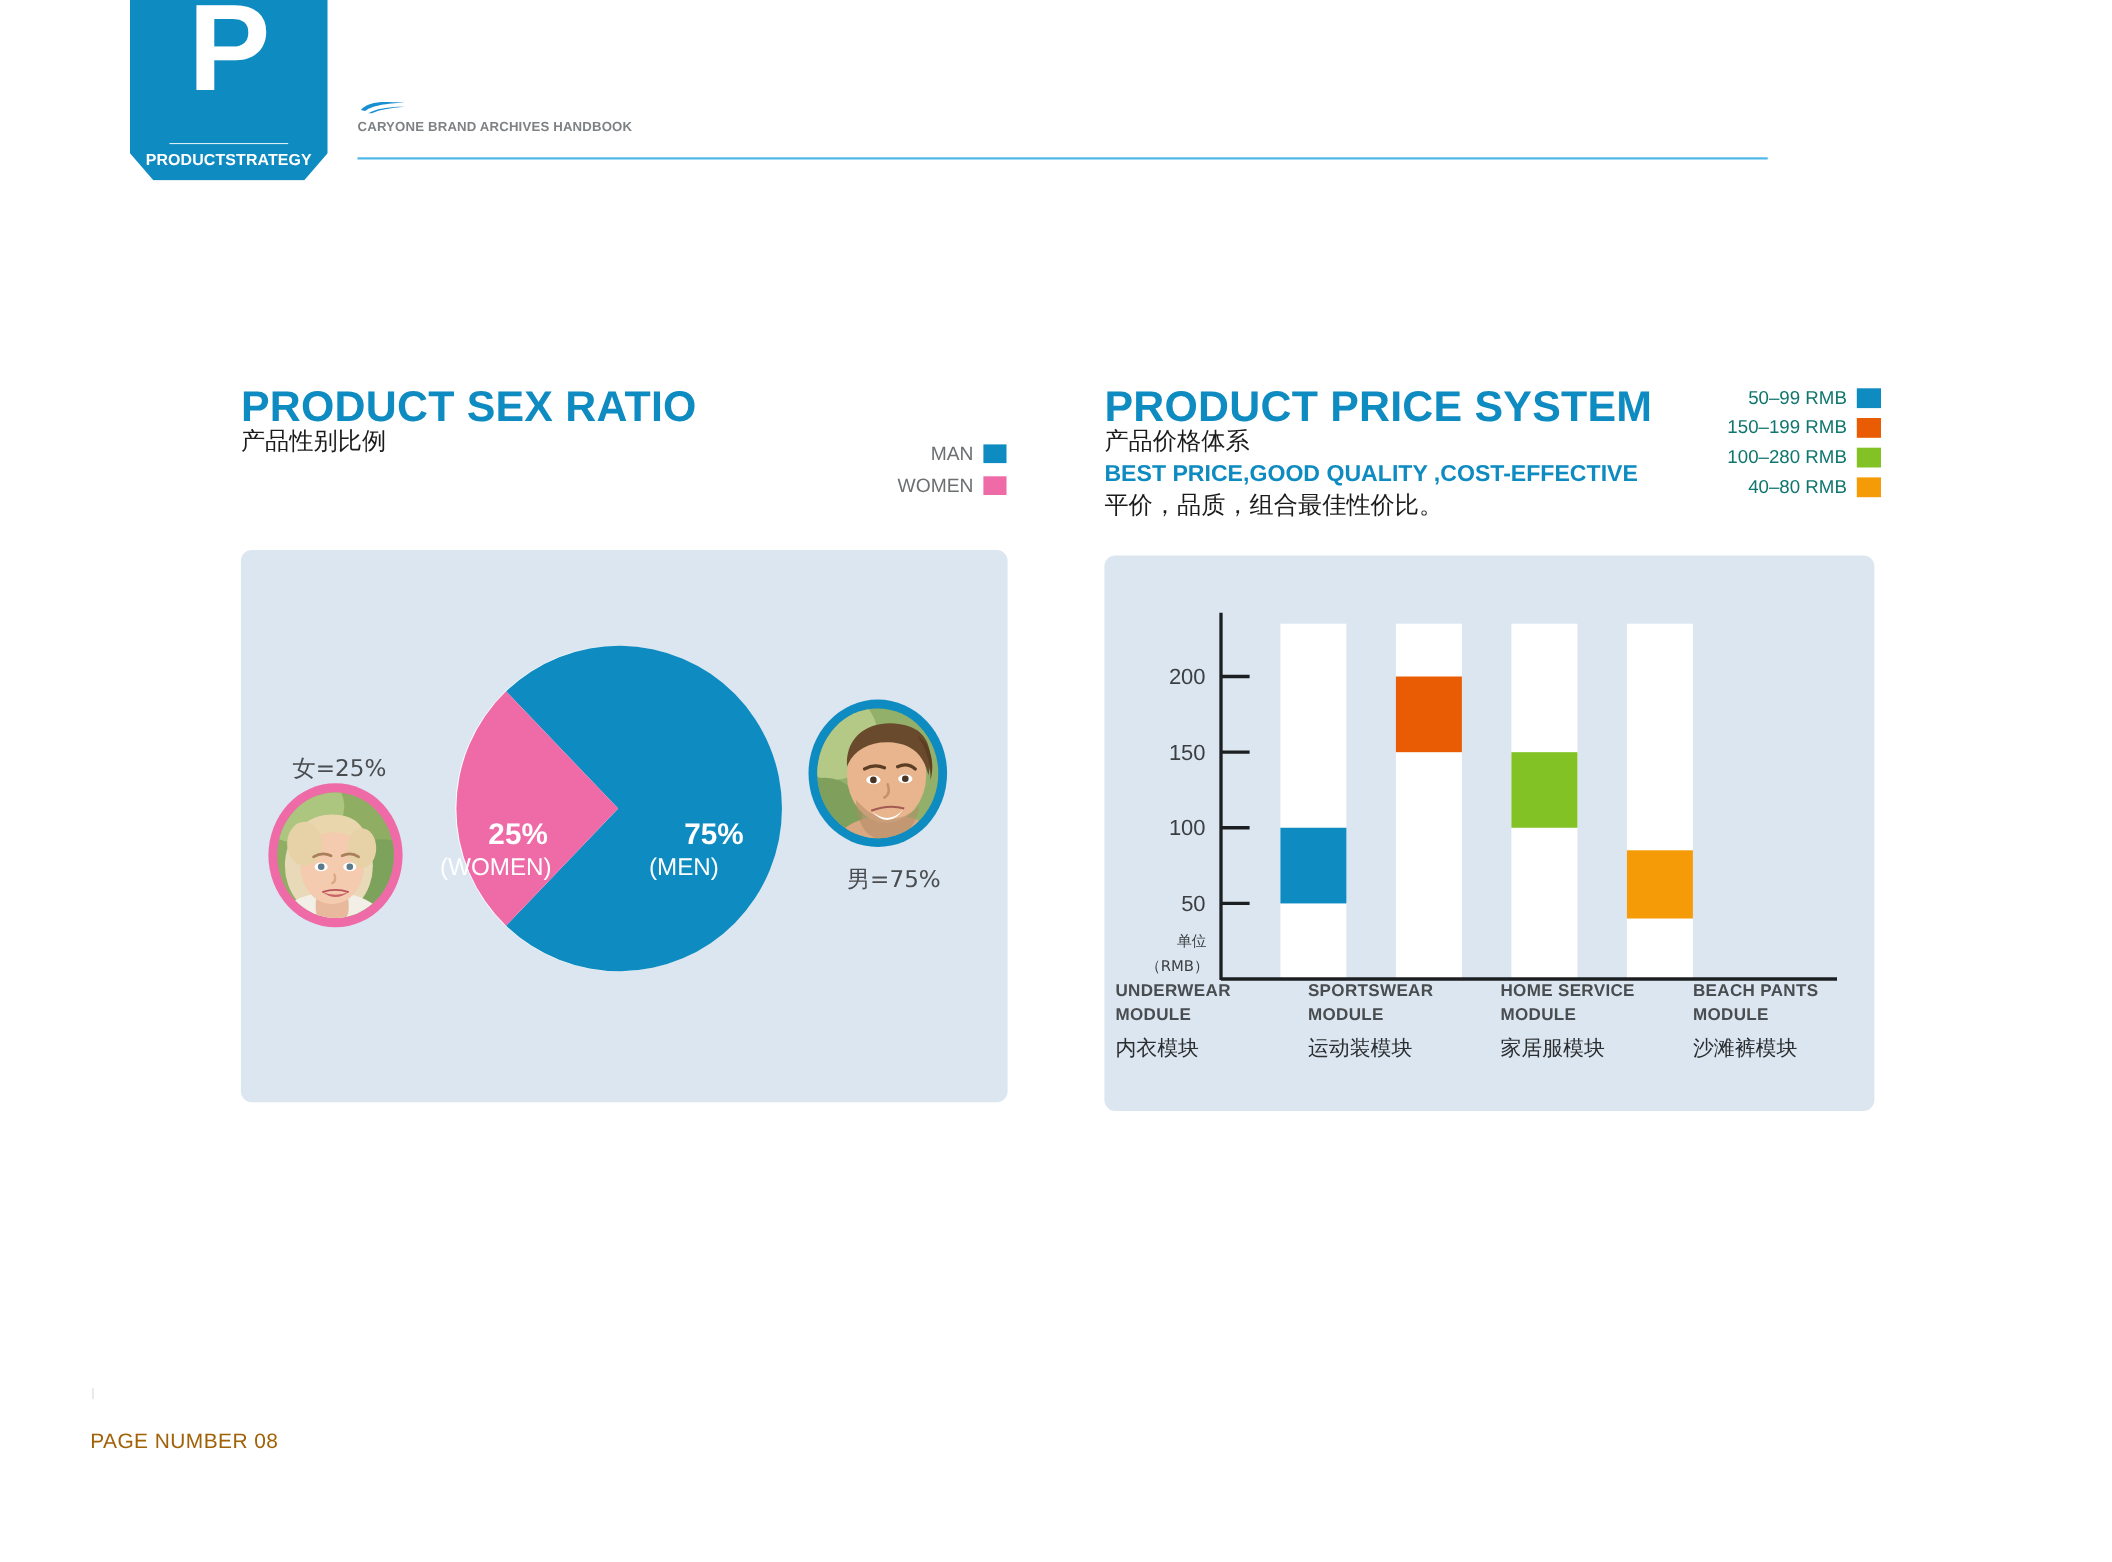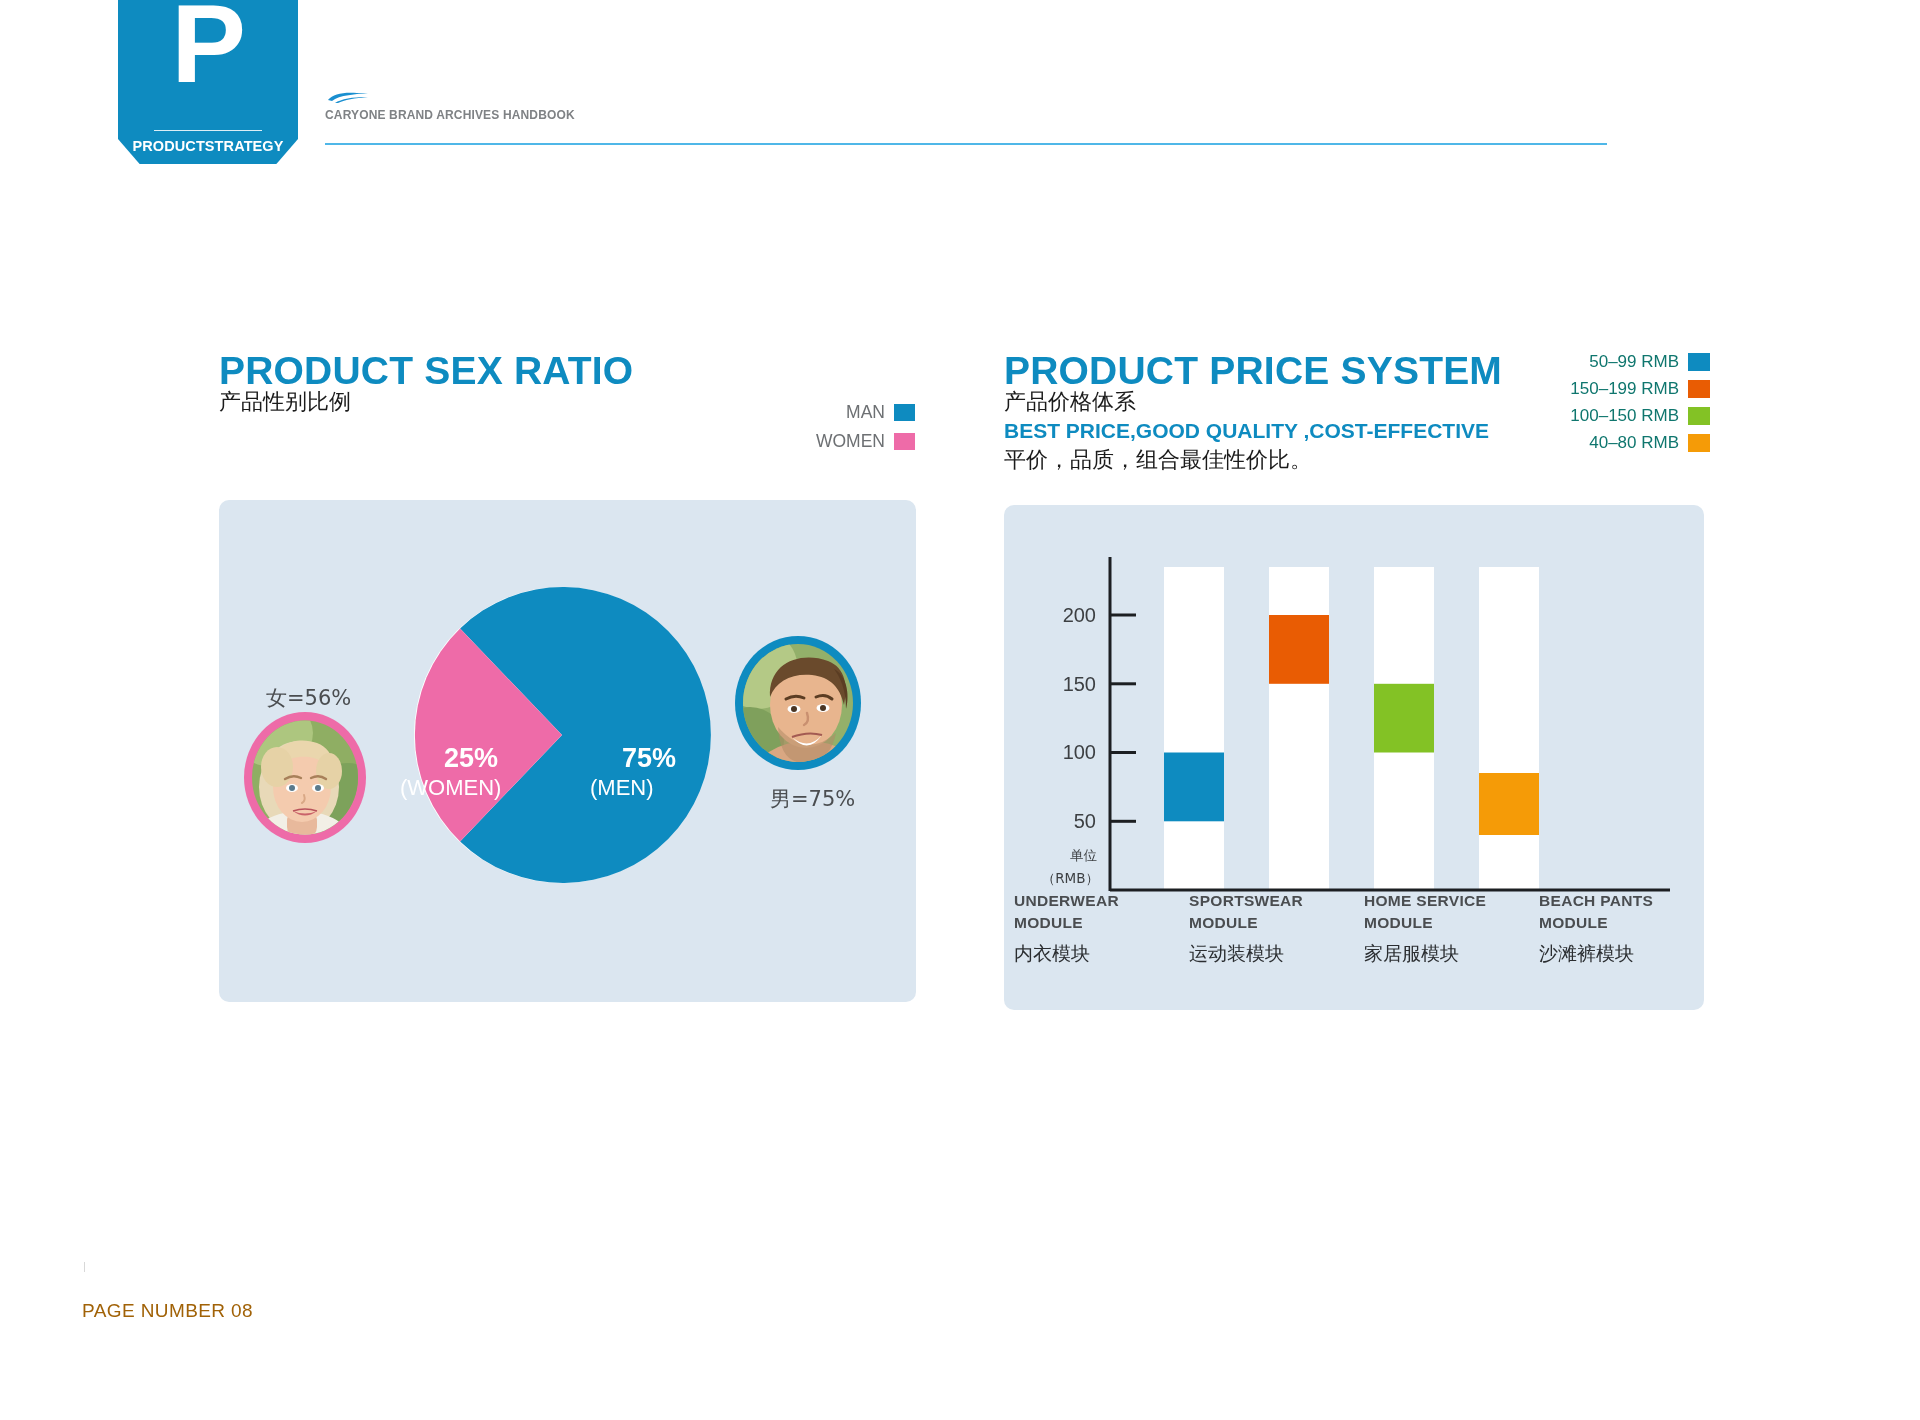--- a/index.html
+++ b/index.html
@@ -333,21 +333,21 @@
 <div id="price-legend">
   <div class="legend-row">
     <span class="legend-label">50–99 RMB</span>
     <span class="legend-swatch" style="background:#0e8bc0"></span>
   </div>
   <div class="legend-row">
     <span class="legend-label">150–199 RMB</span>
     <span class="legend-swatch" style="background:#e95c03"></span>
   </div>
   <div class="legend-row">
-    <span class="legend-label">100–150 RMB</span>
+    <span class="legend-label">100–280 RMB</span>
     <span class="legend-swatch" style="background:#83c225"></span>
   </div>
   <div class="legend-row">
     <span class="legend-label">40–80 RMB</span>
     <span class="legend-swatch" style="background:#f59b07"></span>
   </div>
 </div>
 
 <div class="panel" id="panel-sex"></div>
 
@@ -437,21 +437,21 @@
       <path d="M73 78 q3 9 -3 12" stroke="#c99070" stroke-width="2.4" fill="none" stroke-linecap="round"></path>
 
       <path d="M44 92 q28 32 58 6 q-6 30 -32 30 q-24 0 -26 -36 Z" fill="#b08a66" opacity=".55"></path>
 
       <path d="M58 102 q16 14 30 -2 q-14 20 -30 2 Z" fill="#ffffff"></path>
       <path d="M58 102 q16 -6 30 -2" stroke="#a35a52" stroke-width="2" fill="none"></path>
     </g>
   </svg>
 </div>
 
-<div class="caption" id="caption-women">女=56%</div>
+<div class="caption" id="caption-women">女=25%</div>
 <div class="caption" id="caption-men">男=75%</div>
 
 <div class="panel" id="panel-price"></div>
 
 <div id="bar-chart">
   <svg width="700" height="505" viewBox="0 0 700 505">
 
     <rect x="160" y="62" width="60" height="323" fill="#ffffff"></rect>
     <rect x="265" y="62" width="60" height="323" fill="#ffffff"></rect>
     <rect x="370" y="62" width="60" height="323" fill="#ffffff"></rect>

